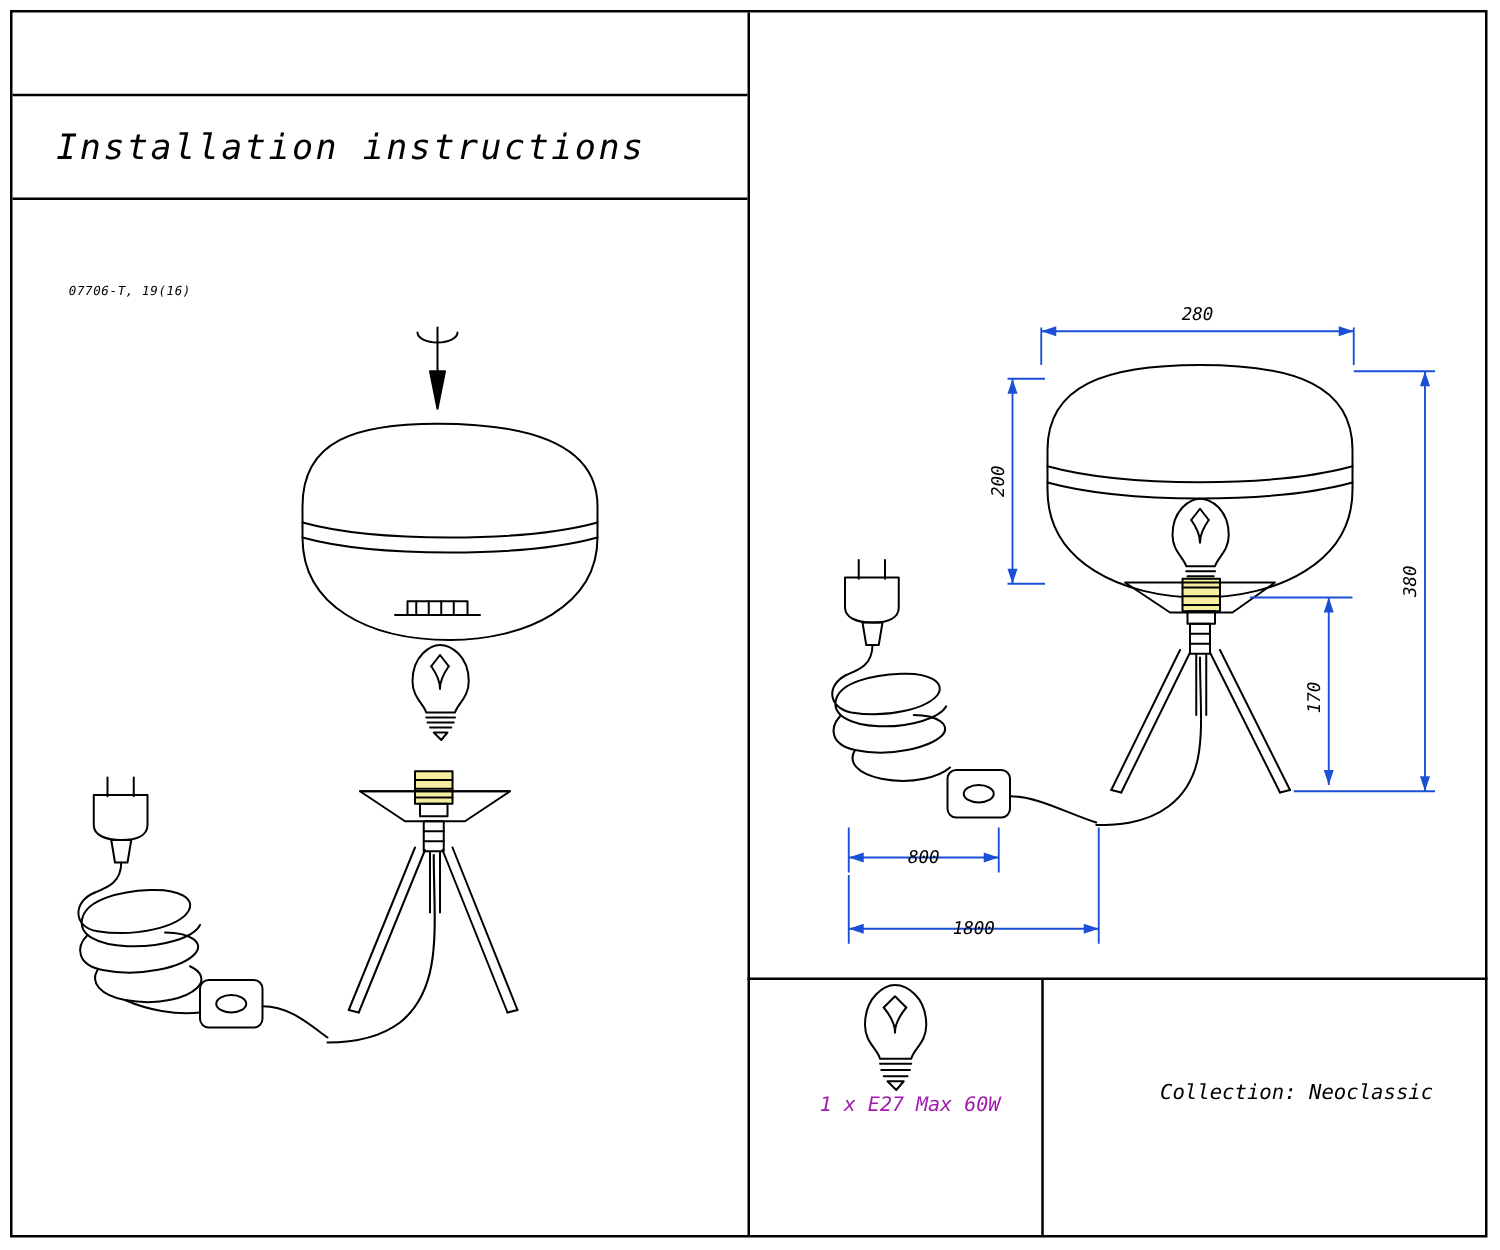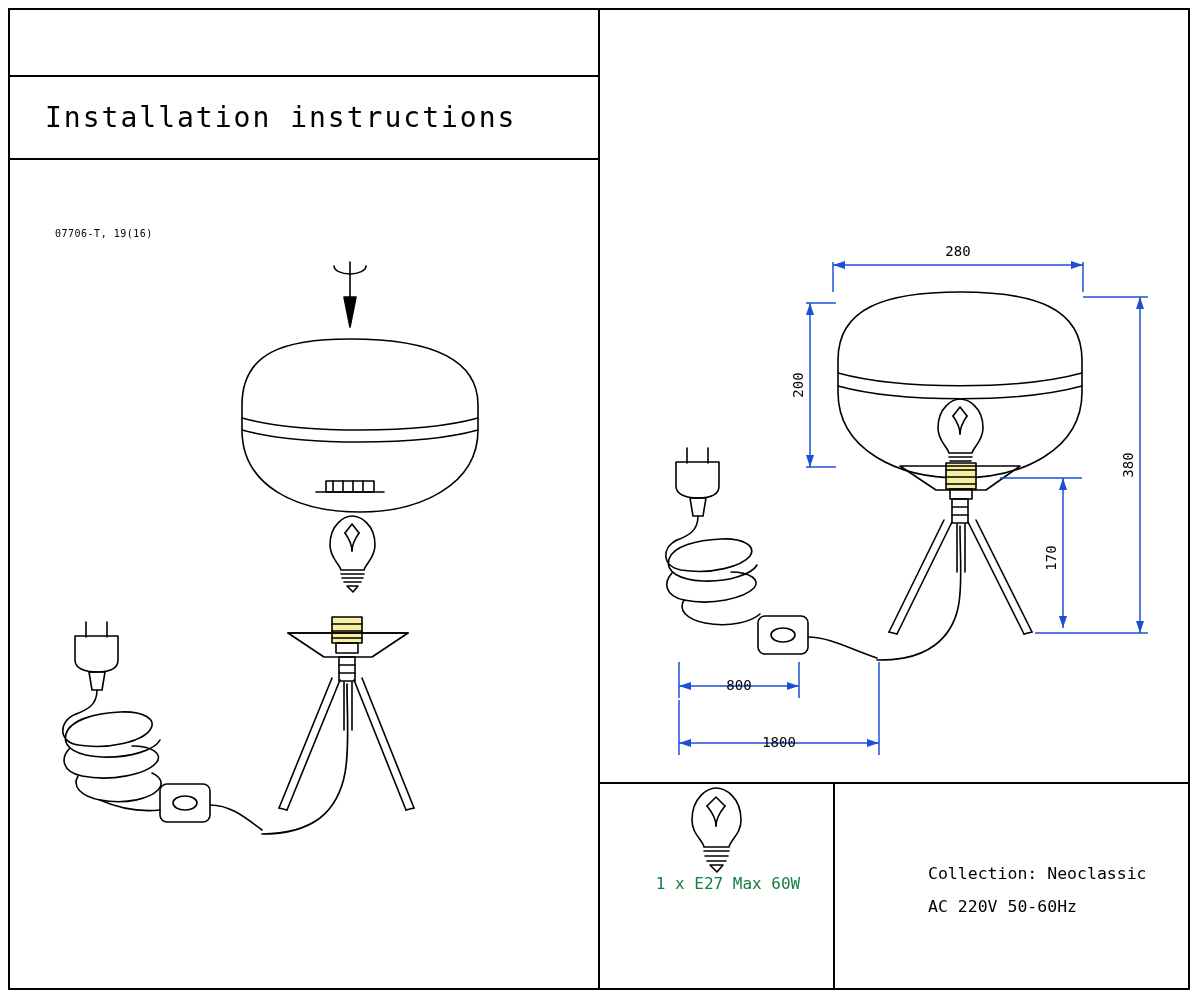--- a/index.html
+++ b/index.html
@@ -9,20 +9,21 @@
   }
   body {
     font-family: "DejaVu Sans Mono", monospace;
   }
   #page {
     position: relative;
     width: 1200px;
     height: 1000px;
     background: #ffffff;
     overflow: hidden;
+    font-style: italic;
   }
   
   .frame {
     position: absolute;
     left: 8px;
     top: 8px;
     width: 1182px;
     height: 982px;
     border: 2px solid #000;
     box-sizing: border-box;
@@ -82,21 +83,21 @@
     height: 205px;
     background: #000;
   }
   .bulb-spec {
     position: absolute;
     left: 628px;
     top: 874px;
     width: 200px;
     text-align: center;
     font-size: 16px;
-    color: #15803d;
+    color: #a21caf;
     white-space: nowrap;
   }
   .spec-lines {
     position: absolute;
     left: 928px;
     top: 857px;
     font-size: 16.5px;
     color: #000;
     line-height: 33px;
   }
@@ -115,21 +116,20 @@
   <div class="title-box"></div>
   <div class="title-text">Installation instructions</div>
   <div class="model-code">07706-T, 19(16)</div>
 
   <div class="h-divider-right"></div>
   <div class="v-divider-bottom"></div>
 
   <div class="bulb-spec">1 x E27 Max 60W</div>
   <div class="spec-lines">
     <div>Collection: Neoclassic</div>
-    <div>AC 220V  50-60Hz</div>
   </div>
 
   <svg class="ov" width="1200" height="1000" viewBox="0 0 1200 1000">
     <g fill="none" stroke="#000" stroke-width="1.6" stroke-linecap="round" stroke-linejoin="round">
 
       <g>
         <line x1="350" y1="262" x2="350" y2="300"></line>
         <path d="M334 266 a 16 8 0 0 0 32 0"></path>
         <polygon points="350,327 344,297 356,297" fill="#000" stroke="#000"></polygon>
       </g>

